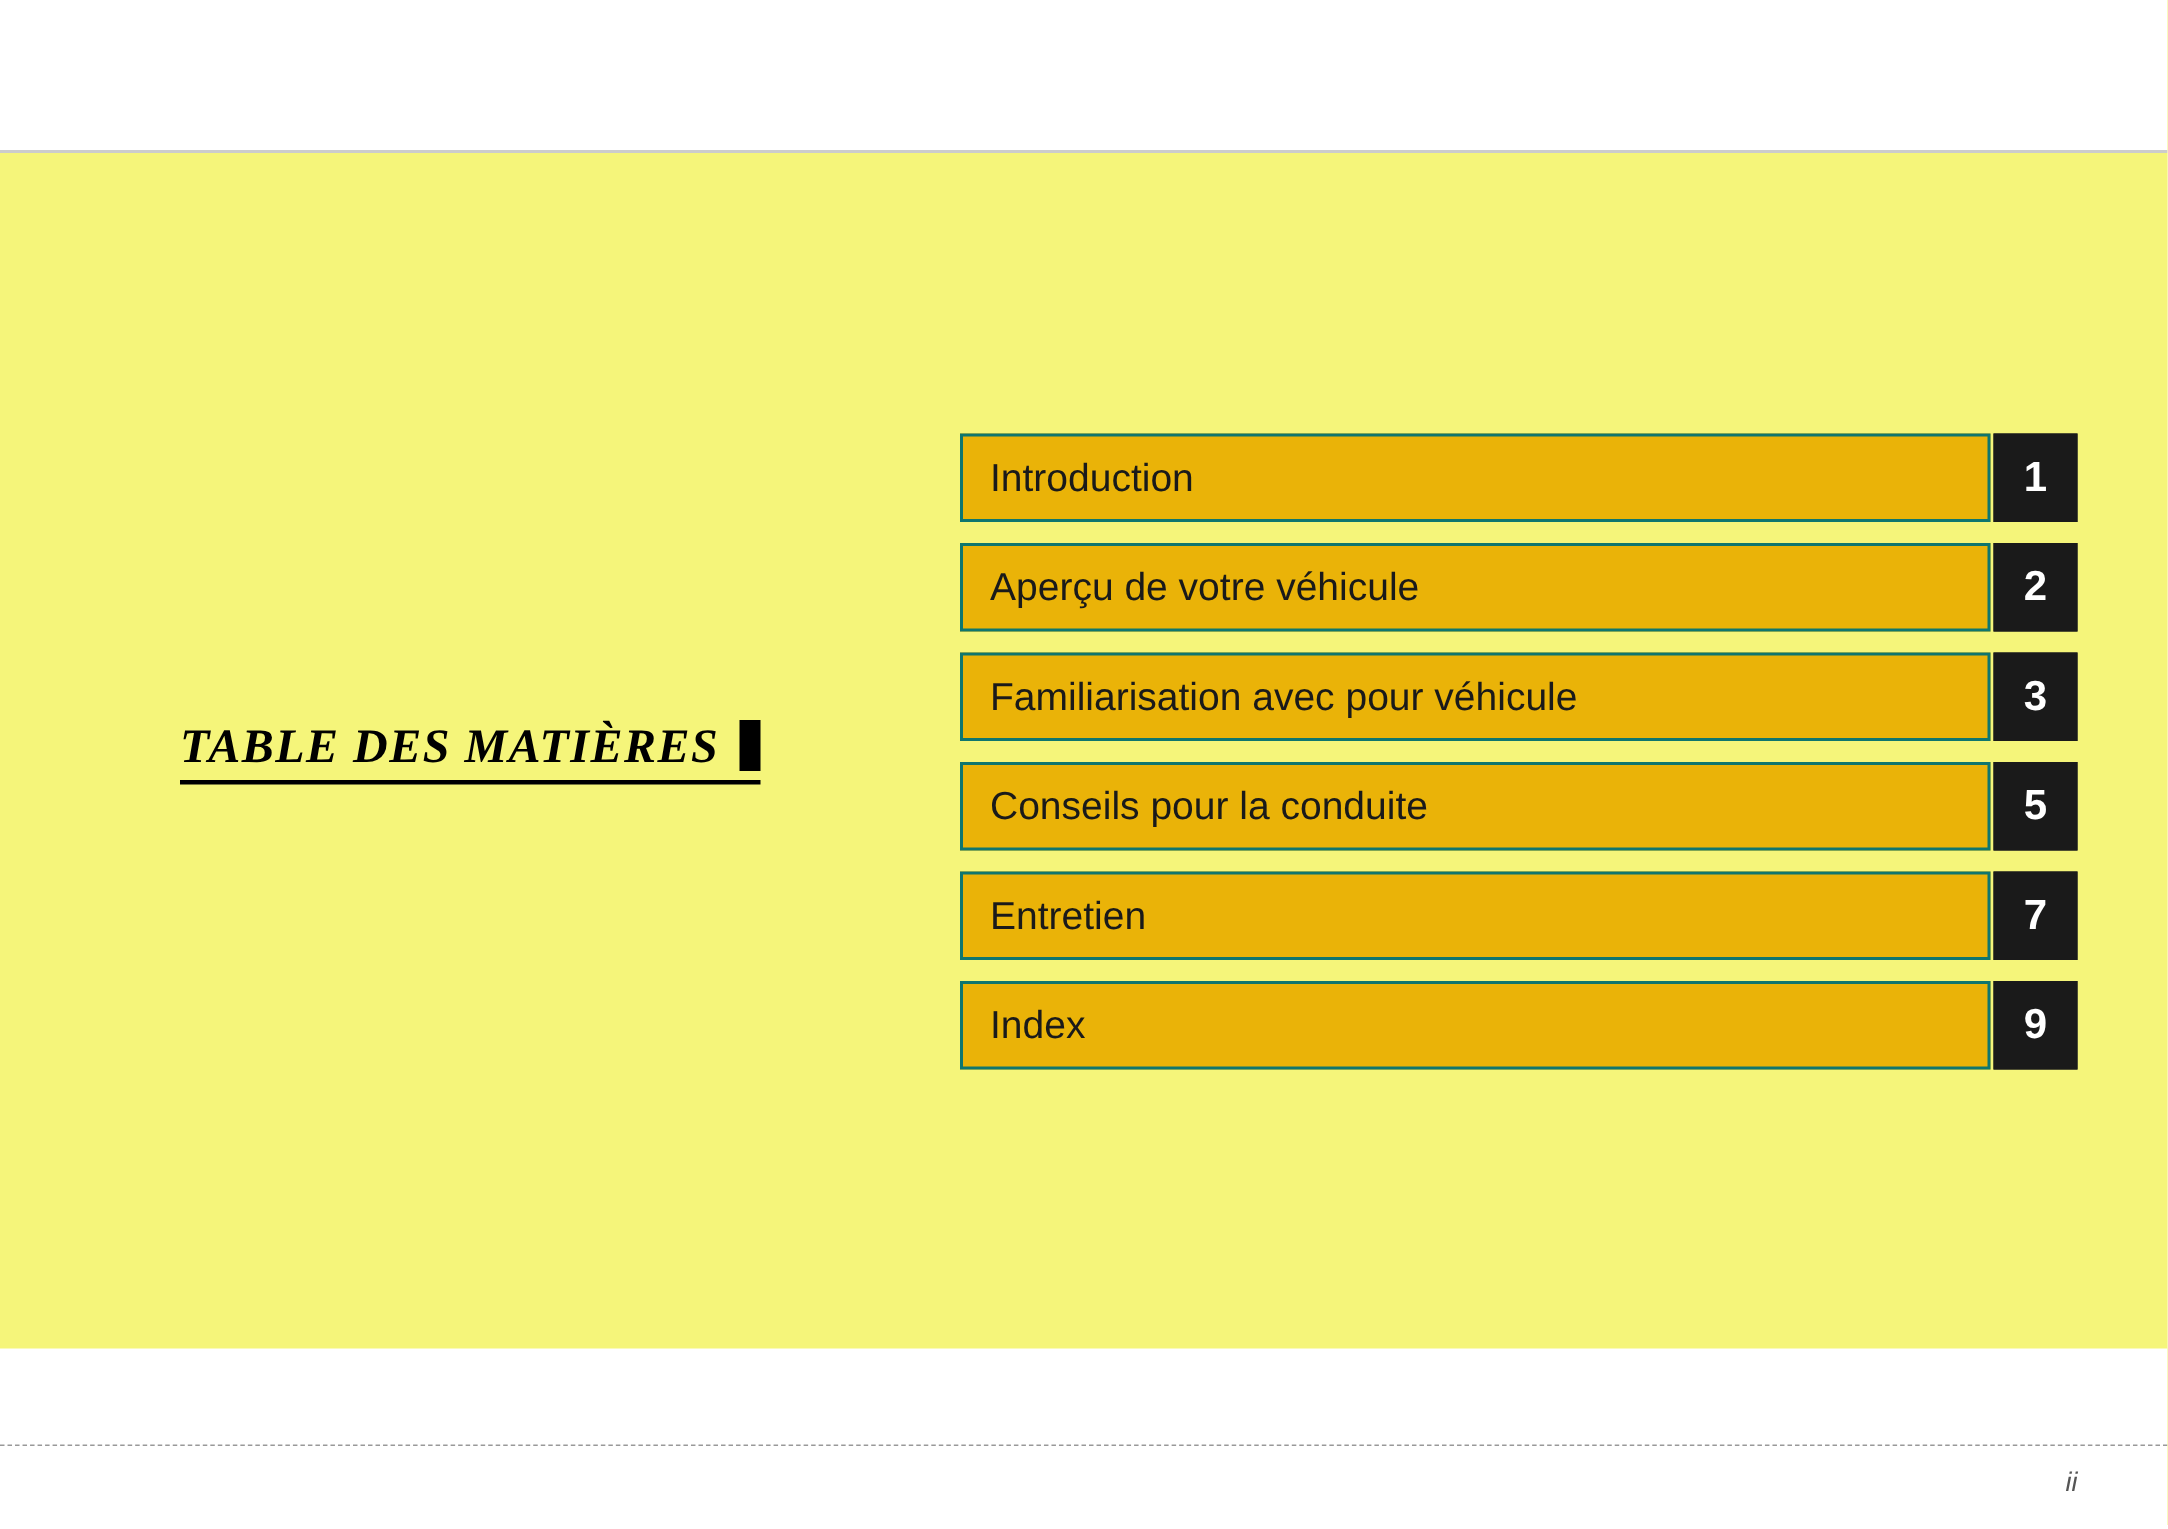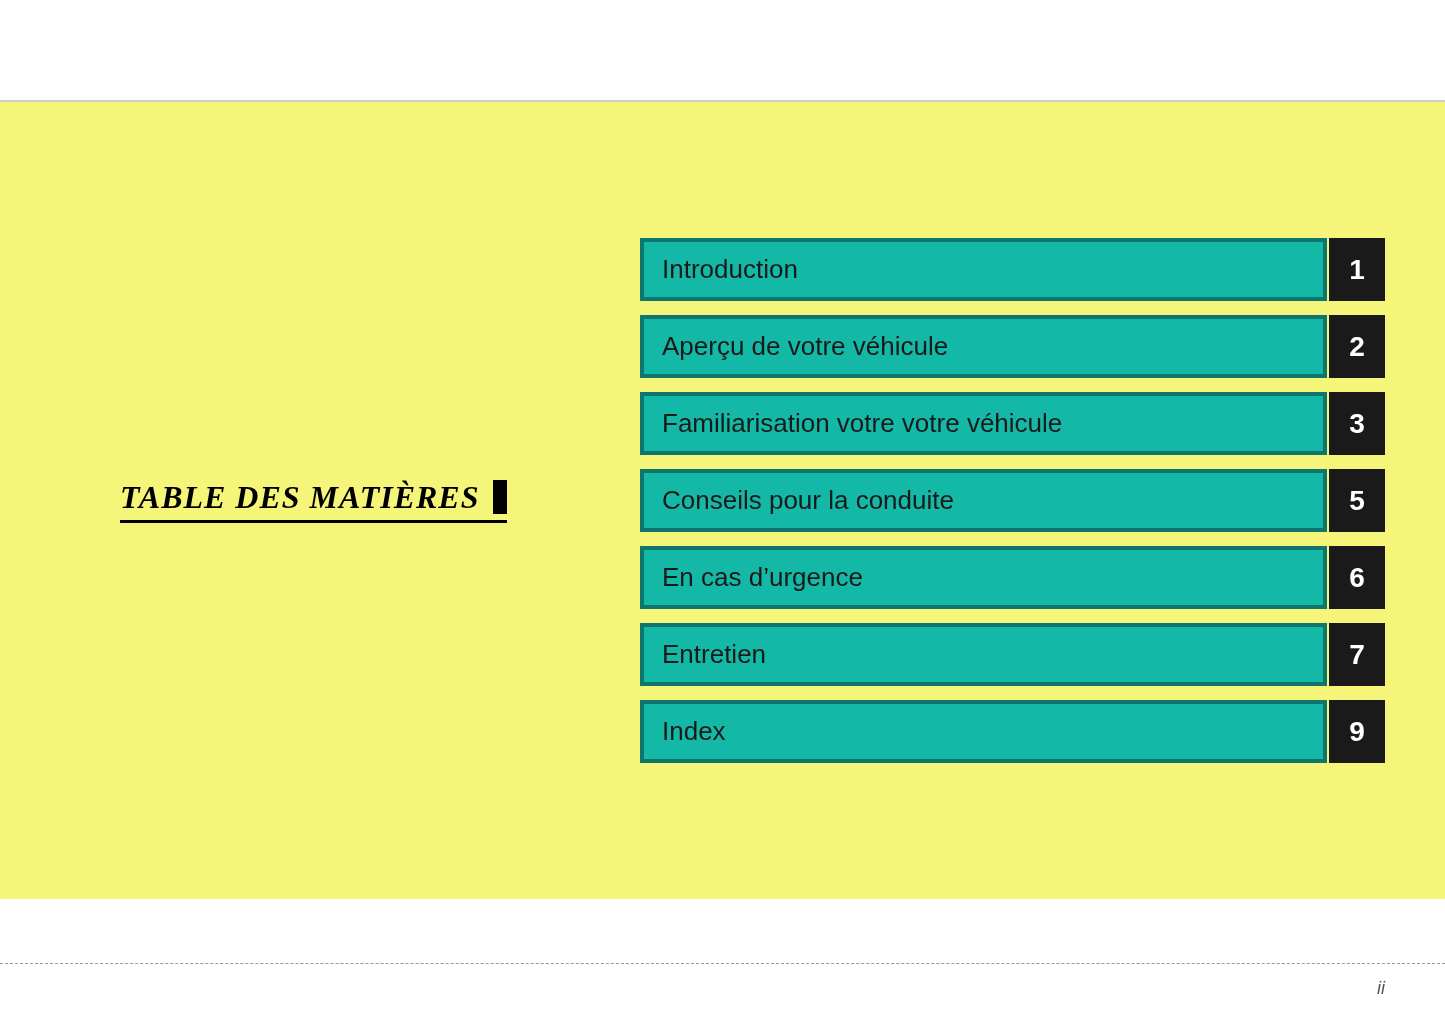--- a/index.html
+++ b/index.html
@@ -83,22 +83,22 @@
 
     .toc-row {
       display: flex;
       flex-direction: row;
       align-items: stretch;
       gap: 0;
     }
 
     .toc-label {
       flex: 1;
-      border: 4px solid #0f766e;
-      background: #14b8a6;
+      border: 2px solid #0f766e;
+      background: #eab308;
       padding: 12px 18px;
       font-size: 26px;
       color: #1a1a1a;
       display: flex;
       align-items: center;
     }
 
     .toc-number {
       width: 56px;
       background: #1a1a1a;
@@ -155,30 +155,26 @@
     <div class="right-section">
     <div class="toc-row">
           <div class="toc-label">Introduction</div>
           <div class="toc-number">1</div>
         </div>
         <div class="toc-row">
           <div class="toc-label">Aperçu de votre véhicule</div>
           <div class="toc-number">2</div>
         </div>
         <div class="toc-row">
-          <div class="toc-label">Familiarisation votre votre véhicule</div>
+          <div class="toc-label">Familiarisation avec pour véhicule</div>
           <div class="toc-number">3</div>
         </div>
         <div class="toc-row">
           <div class="toc-label">Conseils pour la conduite</div>
           <div class="toc-number">5</div>
-        </div>
-        <div class="toc-row">
-          <div class="toc-label">En cas d’urgence</div>
-          <div class="toc-number">6</div>
         </div>
         <div class="toc-row">
           <div class="toc-label">Entretien</div>
           <div class="toc-number">7</div>
         </div>
         <div class="toc-row">
           <div class="toc-label">Index</div>
           <div class="toc-number">9</div>
         </div>
       </div>

